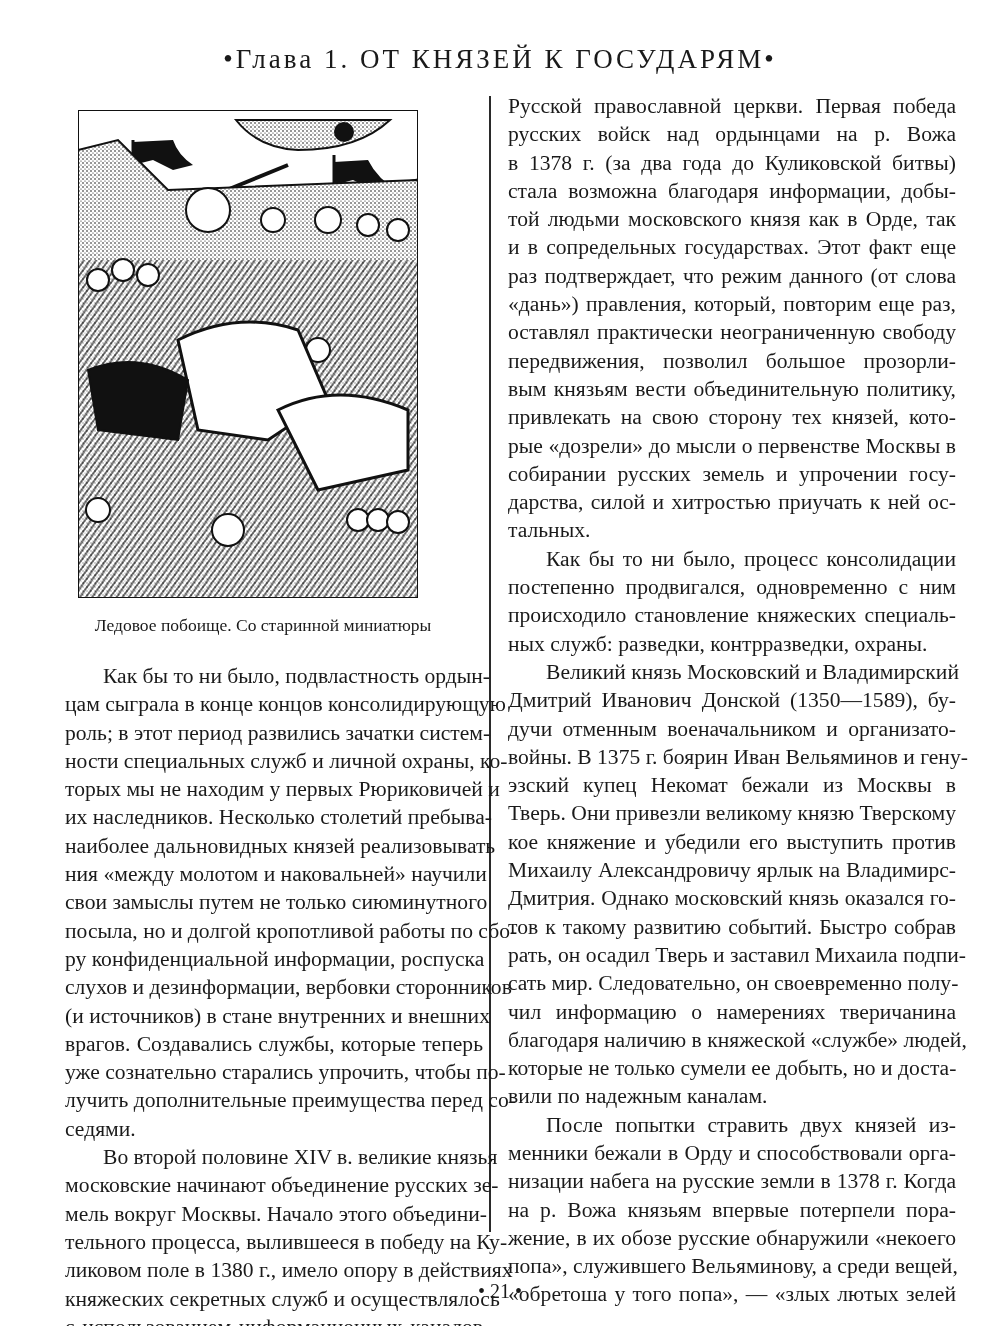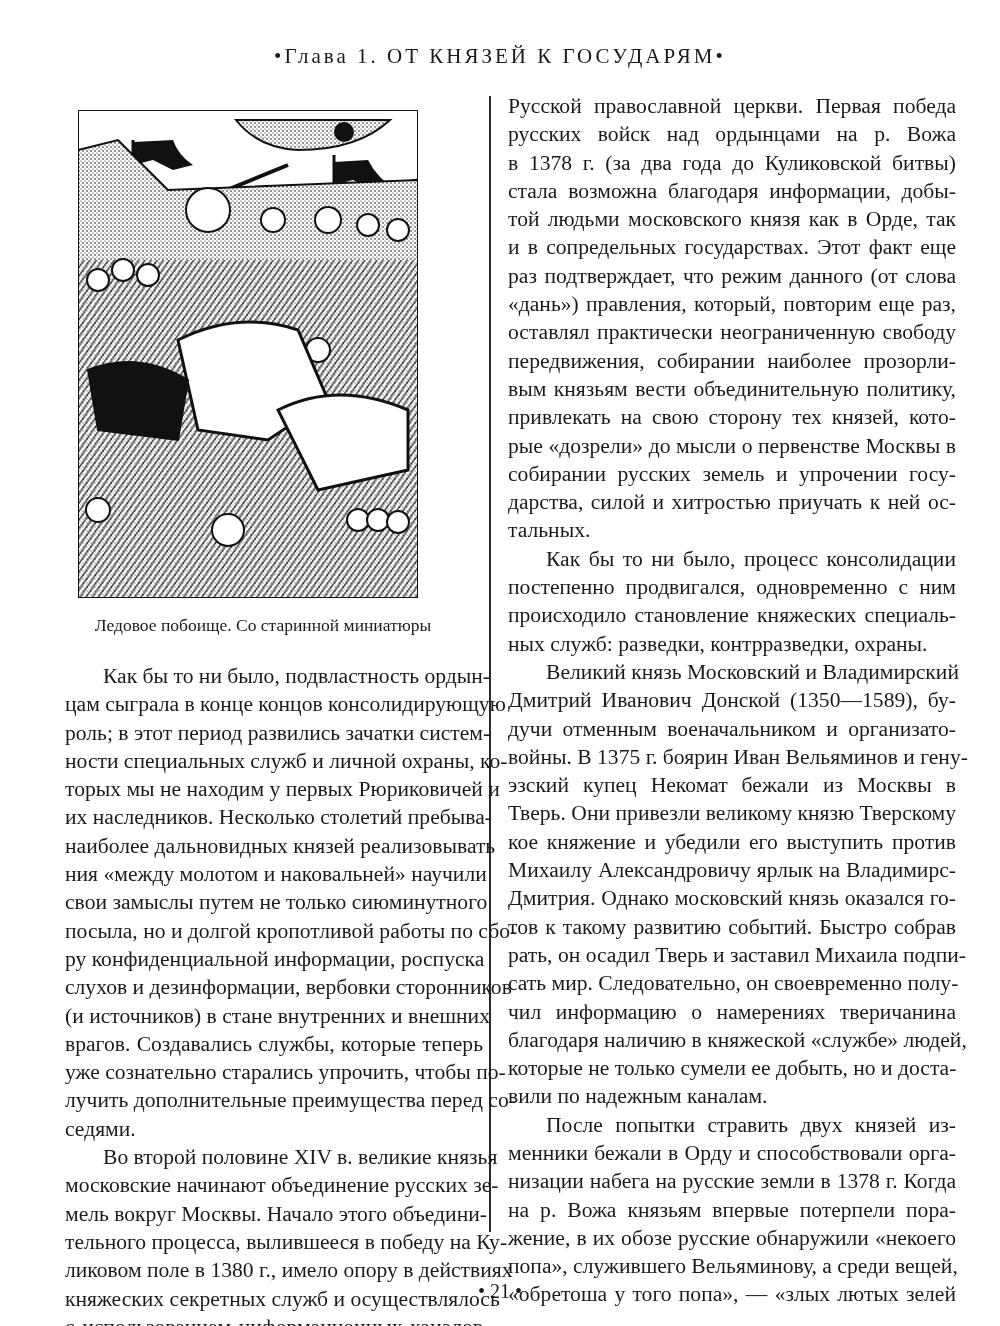--- a/index.html
+++ b/index.html
@@ -1,19 +1,19 @@
 <!DOCTYPE html>
 <html><head>
   <meta charset="utf-8">
   <style>
     html, body { margin: 0; padding: 0; background: #ffffff; }
     body { width: 1000px; height: 1326px; position: relative; overflow: hidden;
            font-family: "Liberation Serif", "DejaVu Serif", serif; color: #1a1a1a; }
     .running-head { position: absolute; top: 44px; left: 0; width: 1000px; text-align: center;
-                    font-size: 21px; letter-spacing: 3px; }
+                    font-size: 27px; letter-spacing: 3px; }
     .column-rule { position: absolute; left: 489px; top: 96px; width: 2px; height: 1136px; background: #2a2a2a; }
     .figure { position: absolute; left: 78px; top: 110px; width: 340px; height: 488px; }
     .figure svg { width: 100%; height: 100%; display: block; }
     .caption { position: absolute; left: 78px; top: 615px; width: 370px; text-align: center;
                font-size: 17.5px; }
     .col { position: absolute; font-size: 21.6px; line-height: 28.3px; text-align: justify; }
     .col-left { left: 65px; top: 662px; width: 418px; }
     .col-right { left: 508px; top: 92px; width: 448px; }
     .line { display: block; text-align: justify; text-align-last: justify; white-space: nowrap; }
     .line.last { text-align-last: left; }
@@ -115,21 +115,21 @@
 <div class="col col-right" id="right-col">
     <span class="line">Русской православной церкви. Первая победа</span>
     <span class="line">русских войск над ордынцами на р. Вожа</span>
     <span class="line">в 1378 г. (за два года до Куликовской битвы)</span>
     <span class="line">стала возможна благодаря информации, добы-</span>
     <span class="line">той людьми московского князя как в Орде, так</span>
     <span class="line">и в сопредельных государствах. Этот факт еще</span>
     <span class="line">раз подтверждает, что режим данного (от слова</span>
     <span class="line">«дань») правления, который, повторим еще раз,</span>
     <span class="line">оставлял практически неограниченную свободу</span>
-    <span class="line">передвижения, собирании наиболее прозорли-</span>
+    <span class="line">передвижения, позволил большое прозорли-</span>
     <span class="line">вым князьям вести объединительную политику,</span>
     <span class="line">привлекать на свою сторону тех князей, кото-</span>
     <span class="line">рые «дозрели» до мысли о первенстве Москвы в</span>
     <span class="line">собирании русских земель и упрочении госу-</span>
     <span class="line">дарства, силой и хитростью приучать к ней ос-</span>
     <span class="line last">тальных.</span>
     <span class="line indent">Как бы то ни было, процесс консолидации</span>
     <span class="line">постепенно продвигался, одновременно с ним</span>
     <span class="line">происходило становление княжеских специаль-</span>
     <span class="line last">ных служб: разведки, контрразведки, охраны.</span>

